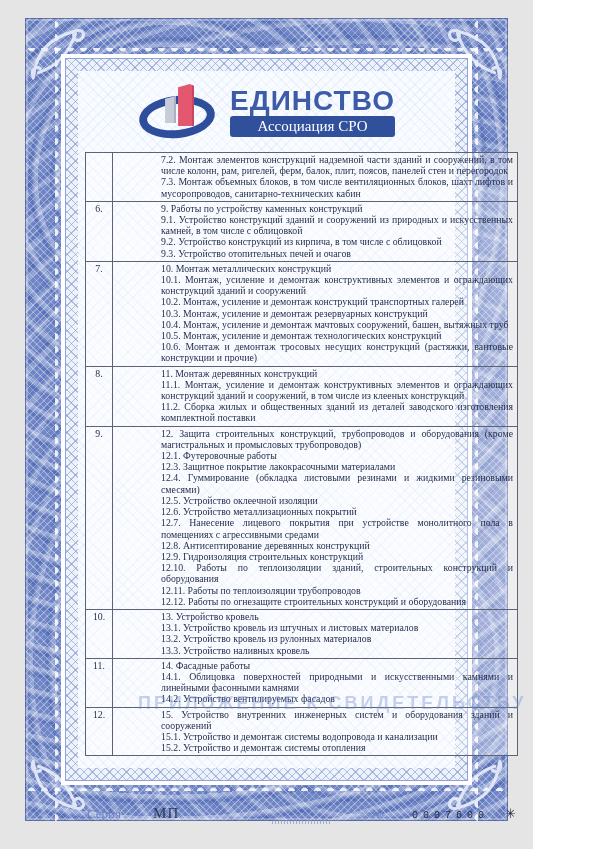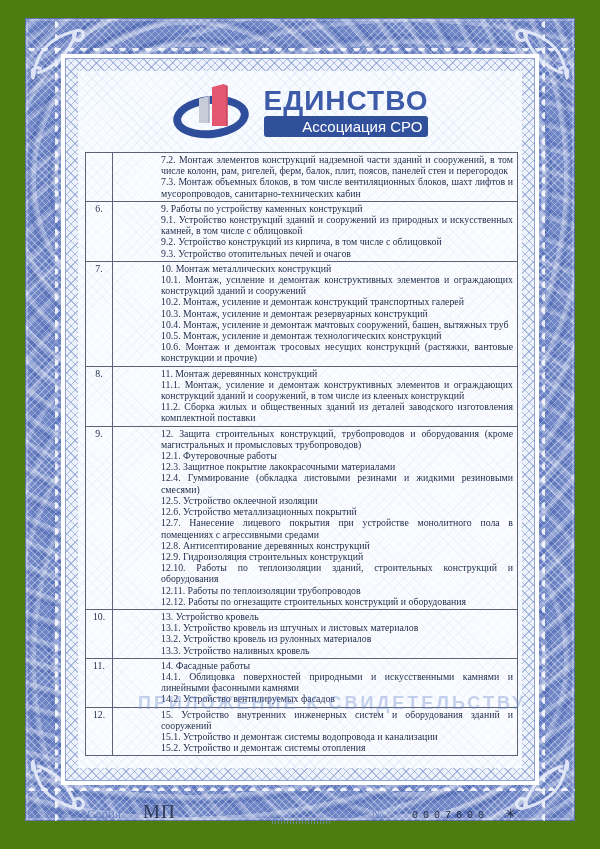--- a/index.html
+++ b/index.html
@@ -1,16 +1,16 @@
 <!DOCTYPE html>
 <html><head>
 <meta charset="utf-8">
 <style>
   html,body{margin:0;padding:0;background:#ffffff;}
-  .page{position:relative;width:600px;height:849px;background:#4d7c0f;overflow:hidden;
+  .page{position:relative;width:533px;height:849px;background:#e5e5e5;overflow:hidden;
         font-family:"Liberation Serif",serif;}
 
   
   .outer-band{position:absolute;left:25px;top:18px;right:25px;bottom:28px;
     background-color:#6f85c6;
     background-image:
       repeating-linear-gradient(45deg, rgba(255,255,255,.30) 0 1px, transparent 1px 5px),
       repeating-linear-gradient(-45deg, rgba(255,255,255,.30) 0 1px, transparent 1px 5px),
       repeating-radial-gradient(circle at 30% 20%, rgba(255,255,255,.30) 0 3px, rgba(47,77,160,.28) 7px 10px, transparent 10px 22px),
       repeating-radial-gradient(circle at 70% 80%, rgba(255,255,255,.26) 0 3px, rgba(47,77,160,.22) 7px 10px, transparent 10px 22px);
@@ -49,42 +49,42 @@
   
   .logo{position:absolute;left:0;right:0;top:12px;display:flex;justify-content:center;align-items:center;gap:12px;}
   .logo-mark{position:relative;width:80px;height:58px;}
   .logo-ellipse{position:absolute;left:1px;bottom:3px;width:60px;height:26px;border:8px solid #2e4d9a;border-radius:50%;transform:rotate(-6deg);}
   .bar-gray{position:absolute;left:27px;top:13px;width:9px;height:27px;background:#c7ccd8;border-right:2px solid #aab1c2;
     clip-path:polygon(0 10%,100% 0,100% 100%,0 100%);}
   .bar-red{position:absolute;left:40px;top:1px;width:14px;height:42px;background:#e4586f;border-right:2px solid #c84760;
     clip-path:polygon(0 8%,75% 0,100% 5%,100% 100%,0 100%);}
   .logo-text{display:flex;flex-direction:column;align-items:stretch;}
   .logo-title{font-family:"Liberation Sans",sans-serif;font-weight:bold;font-size:28px;line-height:28px;color:#3d5ba9;letter-spacing:1px;}
-  .logo-badge{margin-top:1px;background:#30509c;color:#ffffff;font-family:Liberation Sans, sans-serif;
-    font-size:15px;line-height:21px;text-align:right;border-radius:3px;padding:0 6px;}
+  .logo-badge{margin-top:1px;background:#30509c;color:#ffffff;font-family:Liberation Serif, serif;
+    font-size:15px;line-height:21px;text-align:center;border-radius:3px;padding:0 6px;}
 
   
   .doc{position:absolute;left:7px;top:81px;width:433px;}
   .works-table{border:1px solid #5c6377;background:rgba(255,255,255,.35);}
   .trow{display:flex;border-top:1px solid #5c6377;gap:43px;}
   .trow:first-child{border-top:none;}
   .tnum{width:26px;flex:0 0 26px;border-right:1px solid #5c6377;text-align:center;
     font-size:9.8px;line-height:11.2px;padding-top:1px;color:#25304f;}
   .tcell{flex:1;padding:1px 4px 2px 5px;}
   .tcell p{margin:0;font-size:9.8px;line-height:11.2px;color:#25304f;text-align:justify;}
 
   
   .watermark{position:absolute;left:60px;top:622px;width:380px;text-align:center;
     font-family:"Liberation Sans",sans-serif;font-weight:bold;font-size:18px;letter-spacing:3px;
     color:rgba(110,140,205,.38);white-space:nowrap;pointer-events:none;}
 
   
   .serial{display:flex;align-items:baseline;margin-top:7px;padding:0 2px;}
   .serial .lbl{color:#6b83c5;font-size:13px;margin-top:43px;}
-  .serial .series-val{color:#2f3a55;font-size:19px;margin-left:22px;letter-spacing:1px;}
+  .serial .series-val{color:#2f3a55;font-size:15px;margin-left:32px;letter-spacing:1px;}
   .serial .spacer{flex:1;}
   .serial .num-sign{color:#6b83c5;font-size:13px;margin-right:28px;}
   .serial .num-val{font-family:"Liberation Mono",monospace;font-size:10px;letter-spacing:5px;color:#1f2740;}
   .serial .star{font-size:13px;color:#1f2740;margin-left:16px;}
 
   
   .microprint{position:absolute;left:272px;top:820px;width:58px;height:4px;opacity:.65;
     background:repeating-linear-gradient(90deg,#7c90c8 0 1px, transparent 1px 3px);}
 </style>
 </head>

